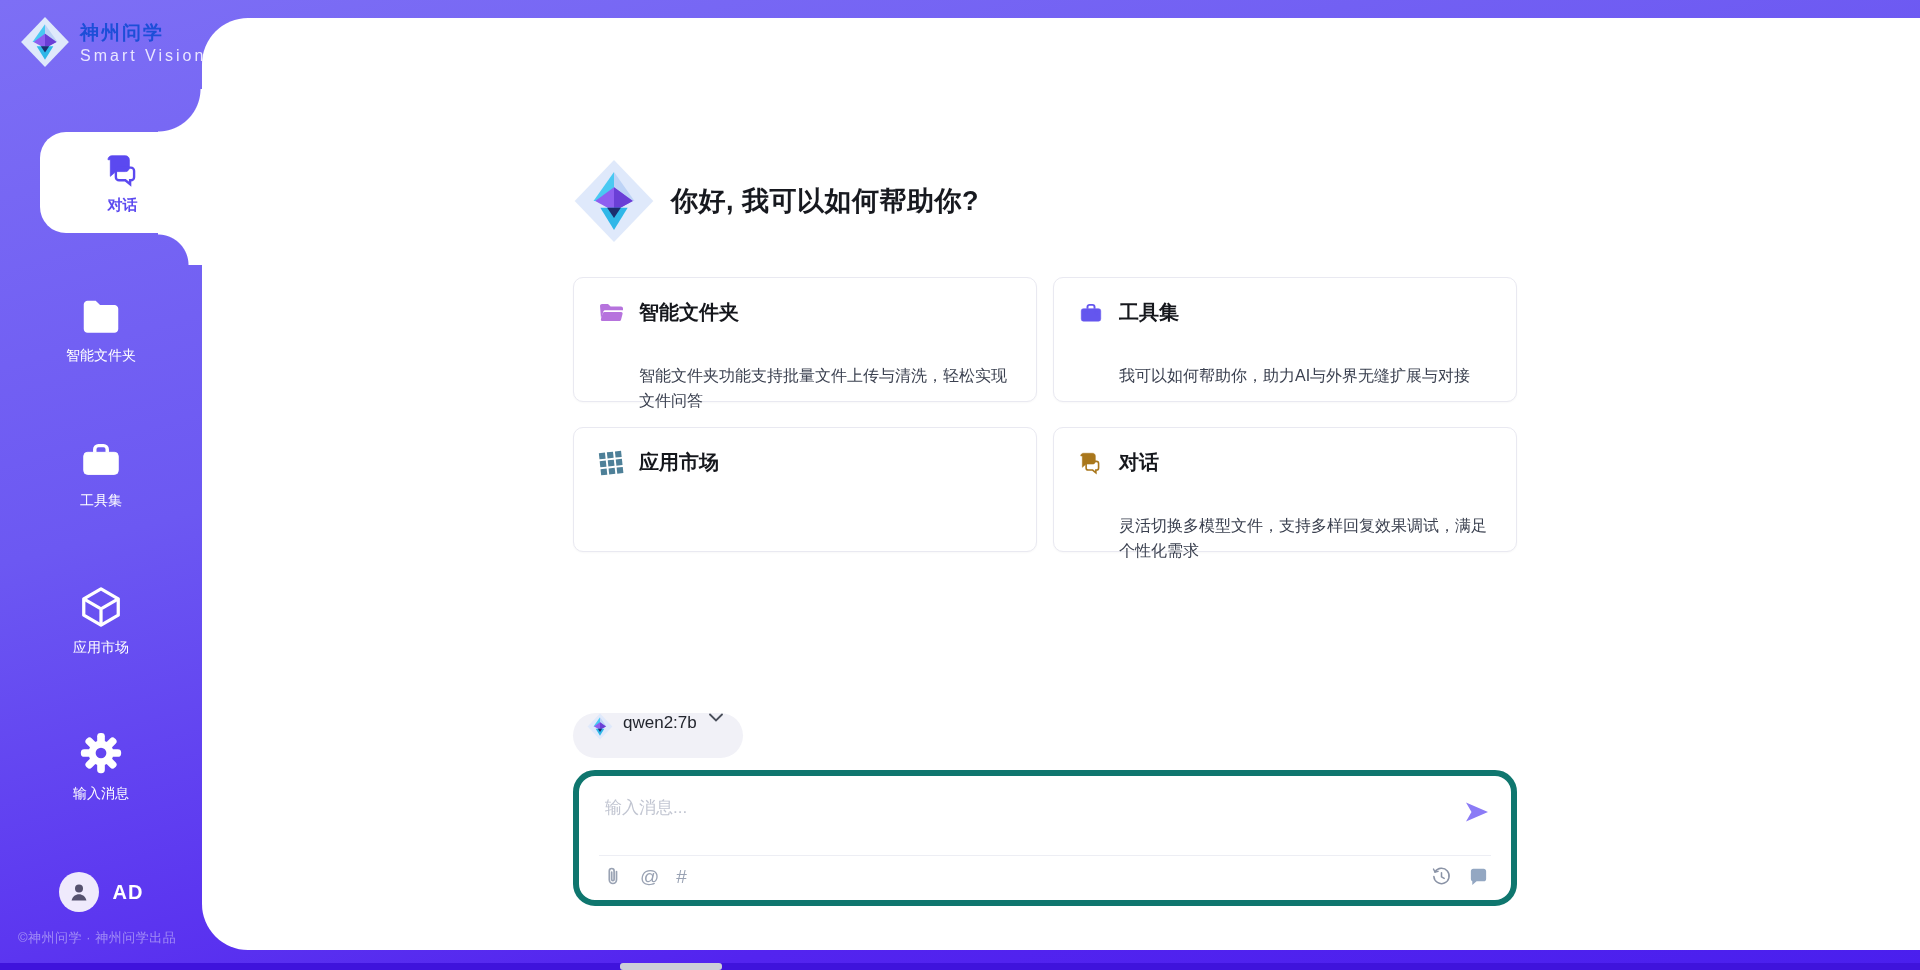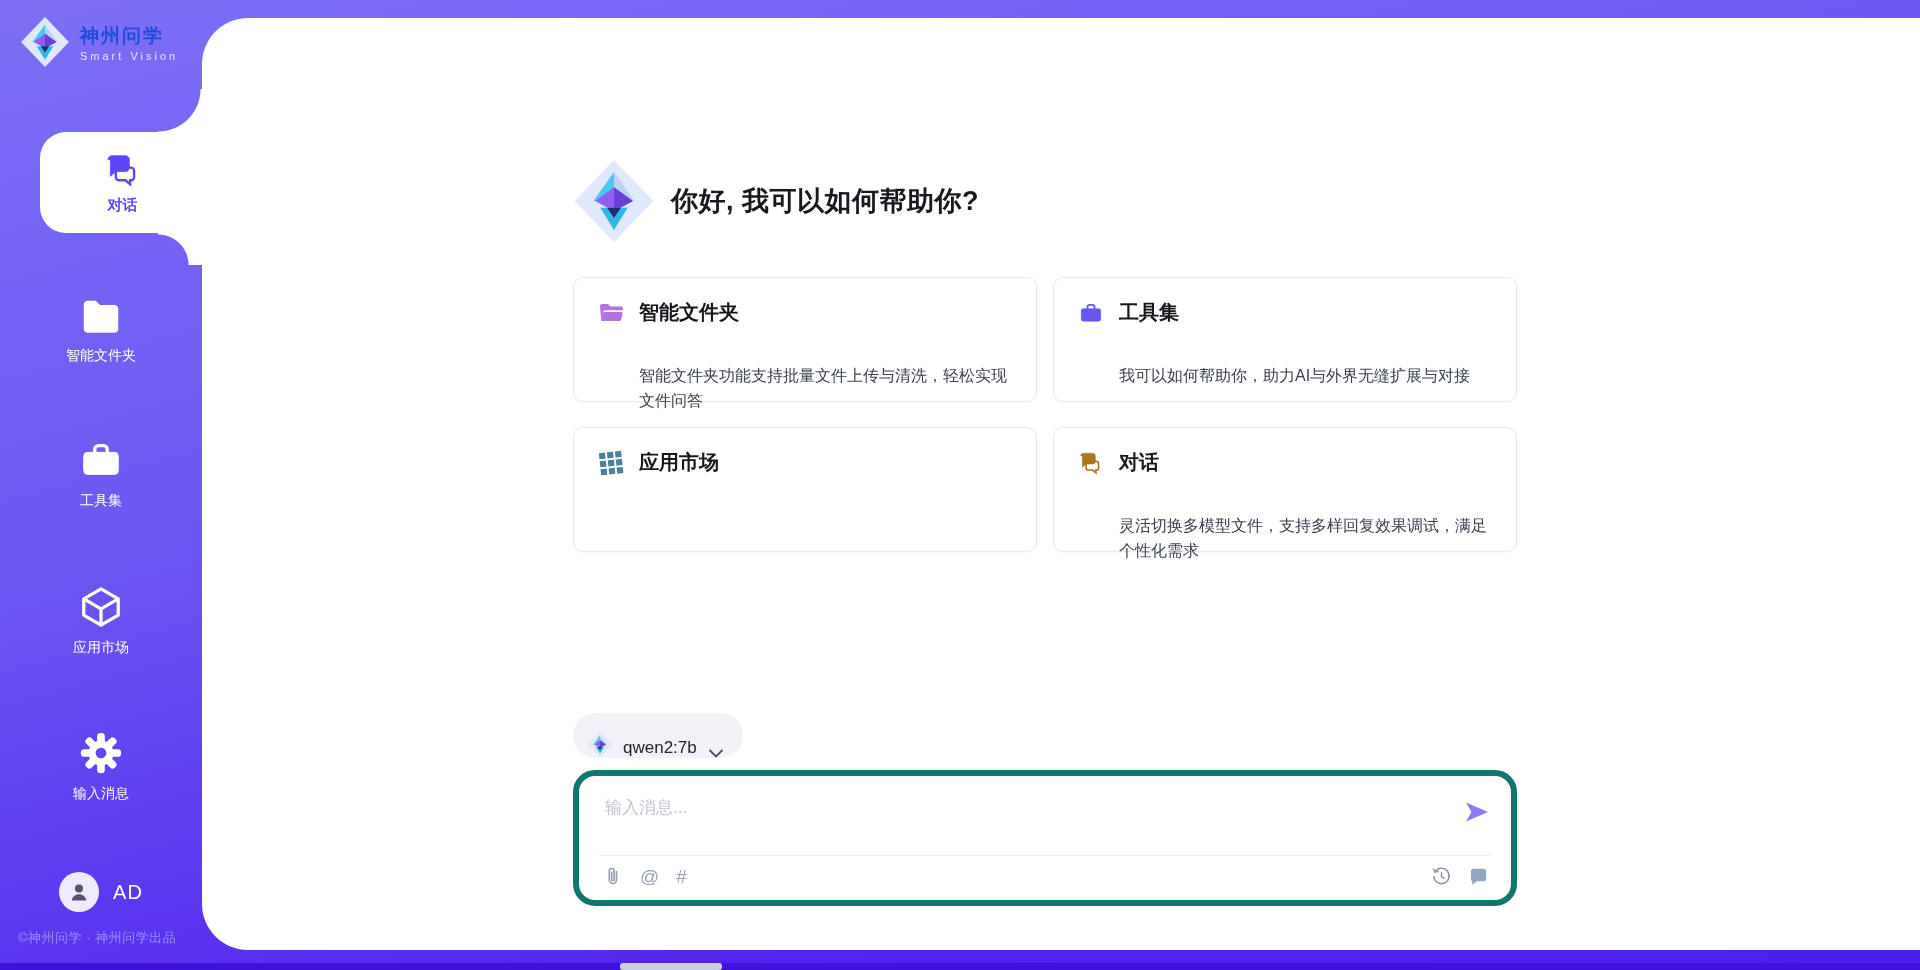--- a/index.html
+++ b/index.html
@@ -13,21 +13,21 @@
   
   .panel {
     position:absolute; left:202px; top:18px; width:1898px; height:932px;
     background:#ffffff; border-radius:46px;
   }
 
   
   .logo-block { position:absolute; left:20px; top:16px; display:flex; align-items:center; gap:10px; }
   .logo-block .dmd { width:50px; height:52px; }
   .logo-name { color:#1d4ed8; font-size:19px; font-weight:700; letter-spacing:2px; }
-  .logo-tag  { color:#e9e6ff; font-size:11px; letter-spacing:3px; margin-top:1px; }
+  .logo-tag  { color:#e9e6ff; font-size:16px; letter-spacing:3px; margin-top:1px; }
 
   .tab-active {
     position:absolute; left:40px; top:132px; width:165px; height:101px;
     background:#fff; border-radius:26px 0 0 26px;
     display:flex; flex-direction:column; align-items:center; justify-content:center; gap:7px;
     cursor:pointer;
   }
   .tab-active .icn { width:38px; height:38px; }
   .tab-active .lbl { color:#5b49f0; font-size:15px; font-weight:600; }
 
@@ -45,21 +45,21 @@
     display:flex; flex-direction:column; align-items:center; gap:9px;
     color:#fff; cursor:pointer;
   }
   .side-item .icn { width:46px; height:46px; }
   .side-item .lbl { font-size:14px; }
   .si-folder { top:292px; }
   .si-tools  { top:437px; }
   .si-market { top:584px; }
   .si-settings { top:730px; }
 
-  .user-row { position:absolute; left:0; top:872px; width:202px; display:flex; align-items:center; justify-content:center; gap:14px; cursor:pointer; }
+  .user-row { position:absolute; left:0; top:872px; width:202px; display:flex; align-items:center; justify-content:center; gap:14px; cursor:pointer;font-weight:bold; }
   .avatar { width:40px; height:40px; border-radius:50%; background:#efeafc; display:flex; align-items:center; justify-content:center; }
   .avatar svg { width:24px; height:24px; }
   .user-name { color:#fff; font-size:20px; letter-spacing:1px; }
 
   .side-footer { position:absolute; left:18px; top:929px; color:rgba(255,255,255,.42); font-size:13px; letter-spacing:.5px; }
 
   
   .greet { position:absolute; left:371px; top:140px; display:flex; align-items:center; gap:16px; }
   .greet .dmd { width:82px; height:86px; }
   .greet h1 { font-size:27px; font-weight:700; color:#17191f; letter-spacing:.5px; }
@@ -75,21 +75,21 @@
     box-shadow:0 1px 2px rgba(20,20,40,.03);
   }
   .card .cicon { width:26px; height:26px; flex:none; margin-top:3px; }
   .card h3 { font-size:20px; font-weight:700; color:#15171c; margin:2px 0 10px; }
   .card p  { font-size:16px; color:#3b4150; line-height:1.55;margin-top:38px; }
 
   
   .model-pill {
     position:absolute; left:371px; top:695px; height:45px;
     background:#f1f1f7; border-radius:23px;
-    display:flex; align-items:flex-end; gap:10px; padding:0 20px 0 14px; cursor:pointer;
+    display:flex; align-items:flex-start; gap:10px; padding:0 20px 0 14px; cursor:pointer;
   }
   .model-pill .dmd { width:26px; height:27px; }
   .model-label { font-size:17px; color:#23262e; }
   .model-pill .chev { width:14px; height:9px; margin-left:2px; }
 
   .inputbox {
     position:absolute; left:371px; top:752px; width:944px; height:136px;
     background:#fff; border:6px solid #0f766e; border-radius:22px;
   }
   .inputbox textarea {

